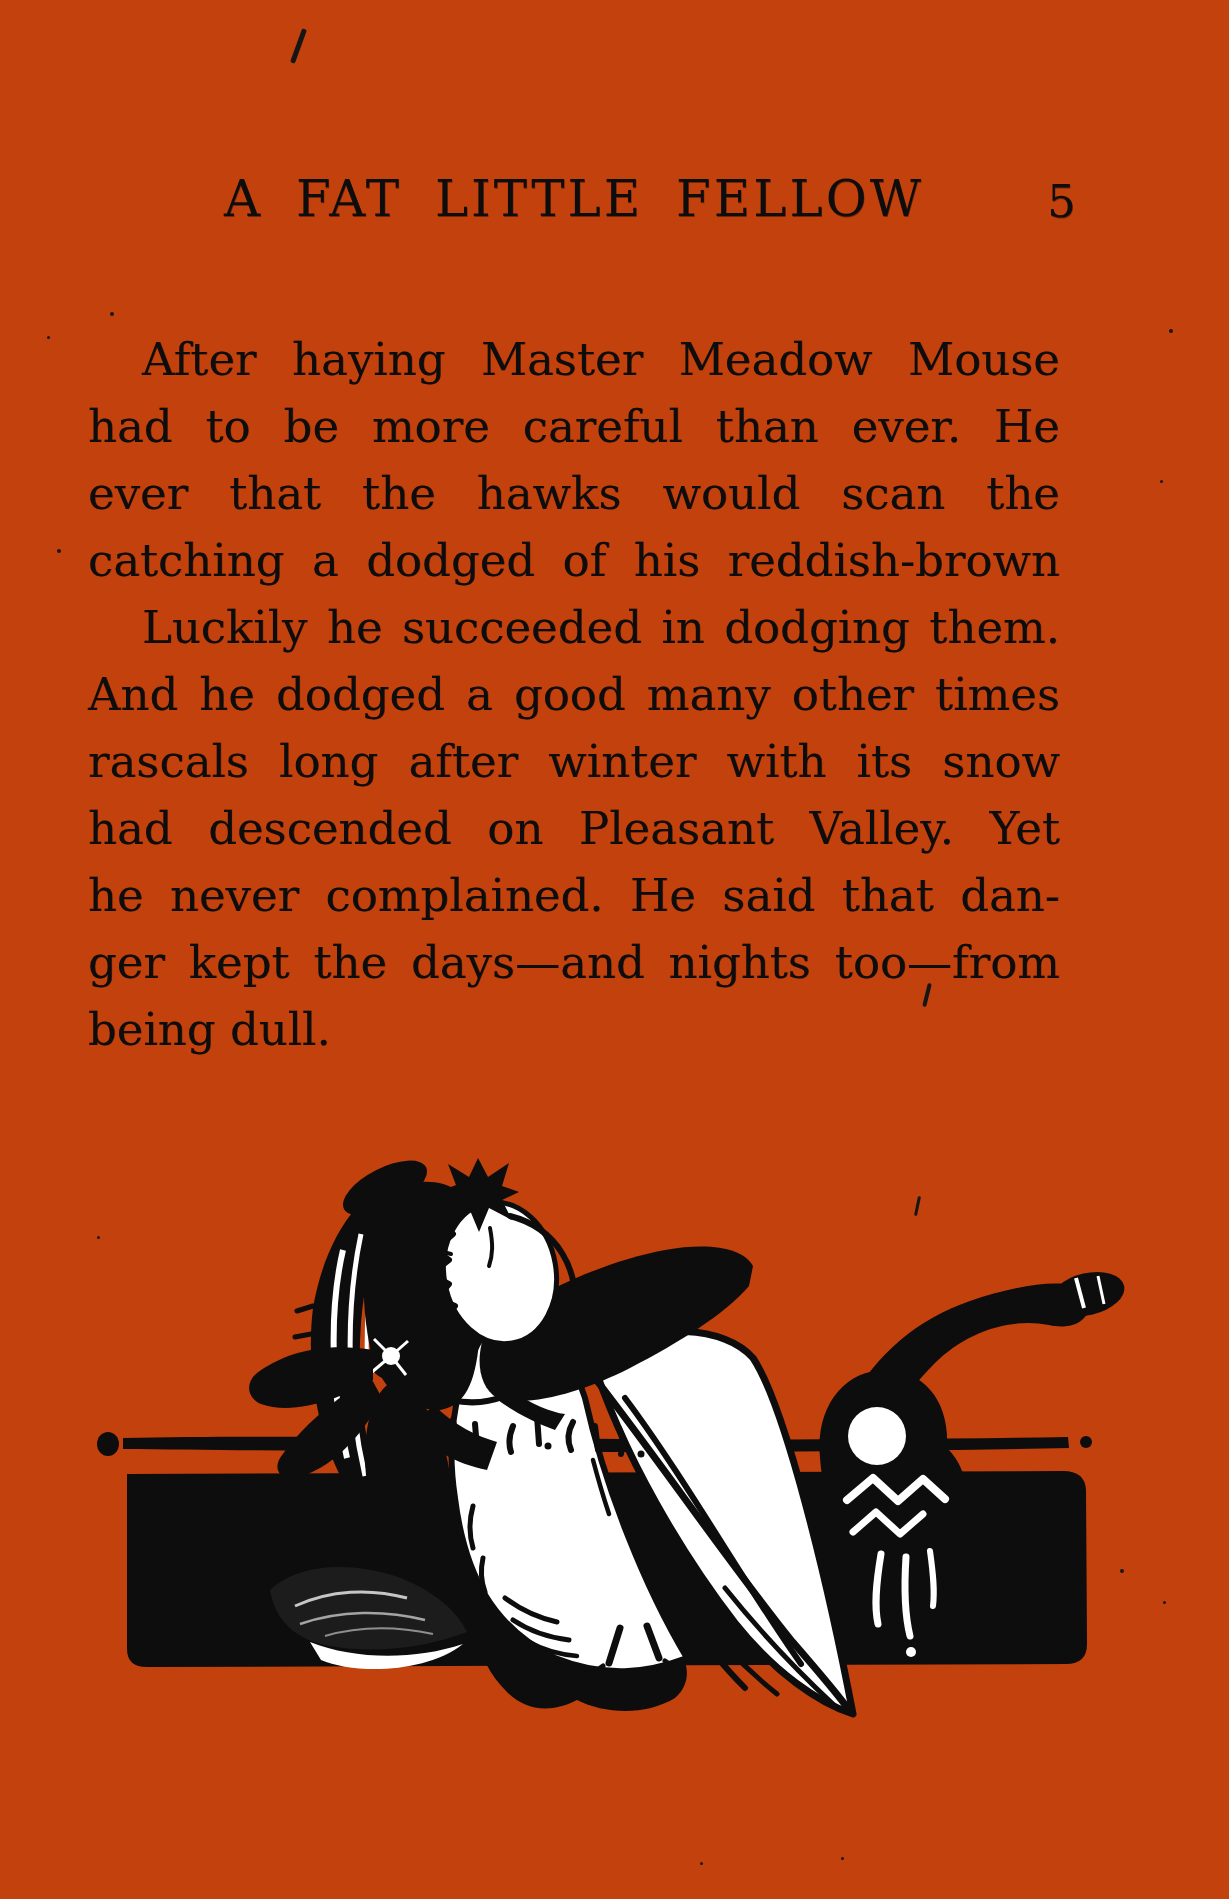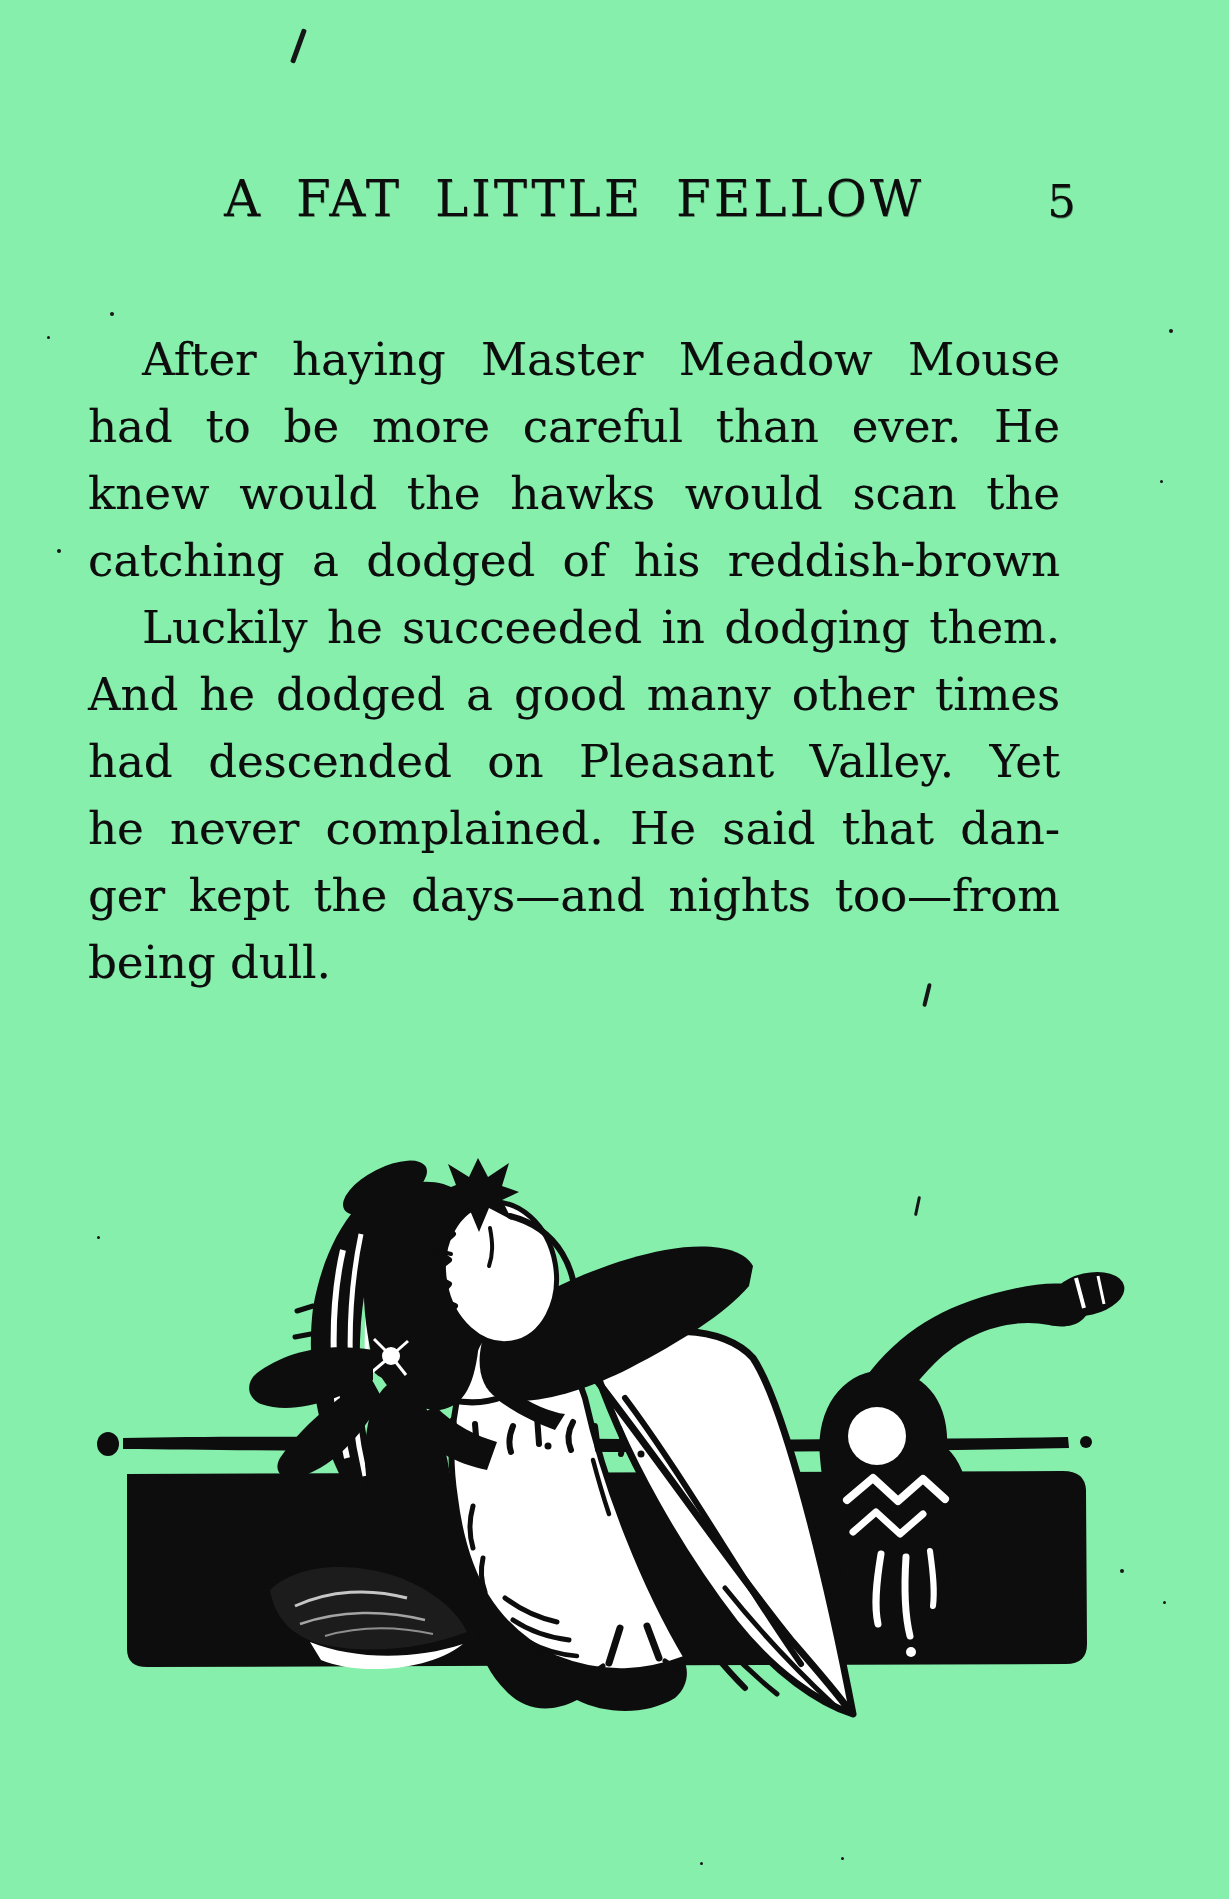--- a/index.html
+++ b/index.html
@@ -1,20 +1,20 @@
 <!DOCTYPE html>
 <html><head>
 <meta charset="utf-8">
 <style>
   html,body{margin:0;padding:0;background:#888;}
   .page{
     position:relative;
     width:1229px;height:1899px;
     margin:0 auto;
-    background:#86efac;
+    background:#c2410c;
     font-family:"DejaVu Serif","Liberation Serif",serif;
     color:#0d0d0d;
     overflow:hidden;
   }
   
   .header{
     position:absolute;
     top:170px;left:88px;width:972px;height:62px;
     text-align:center;
   }
@@ -70,24 +70,25 @@
 <div class="page">
 
   <div class="header">
     <span class="page-title">A FAT LITTLE FELLOW</span>
     <span class="page-number">5</span>
   </div>
 
   <div class="textblock">
       <div class="line first">After haying Master Meadow Mouse</div>
       <div class="line">had to be more careful than ever.  He</div>
-      <div class="line">knew would the hawks would scan the</div>
+      <div class="line">ever that the hawks would scan the</div>
       <div class="line">catching a dodged of his reddish-brown</div>
       <div class="line first">Luckily he succeeded in dodging them.</div>
       <div class="line">And he dodged a good many other times</div>
+      <div class="line">rascals long after winter with its snow</div>
       <div class="line">had descended on Pleasant Valley.  Yet</div>
       <div class="line">he never complained.  He said that dan-</div>
       <div class="line">ger kept the days—and nights too—from</div>
       <div class="line lastline">being dull.</div>
     </div>
 
   <svg class="illustration" viewBox="0 0 1070 600" fill="#0d0d0d" stroke="none" aria-label="Ink drawing of a plump bird wearing a ruffled bonnet with a star flower and a bow, a dark scarf streaming behind, perched on a dark rail band beside an old pump handle with water-drip marks">
 
     <g>
       <ellipse cx="23" cy="286" rx="11" ry="12"></ellipse>

